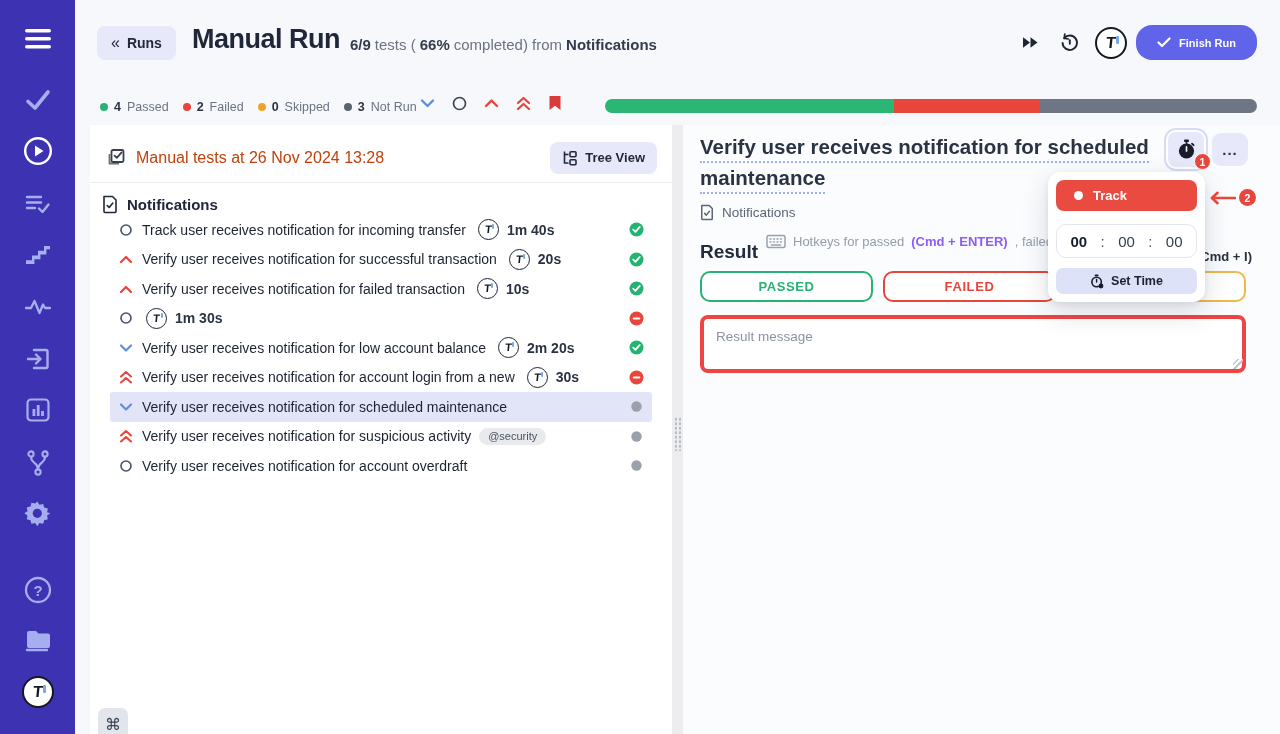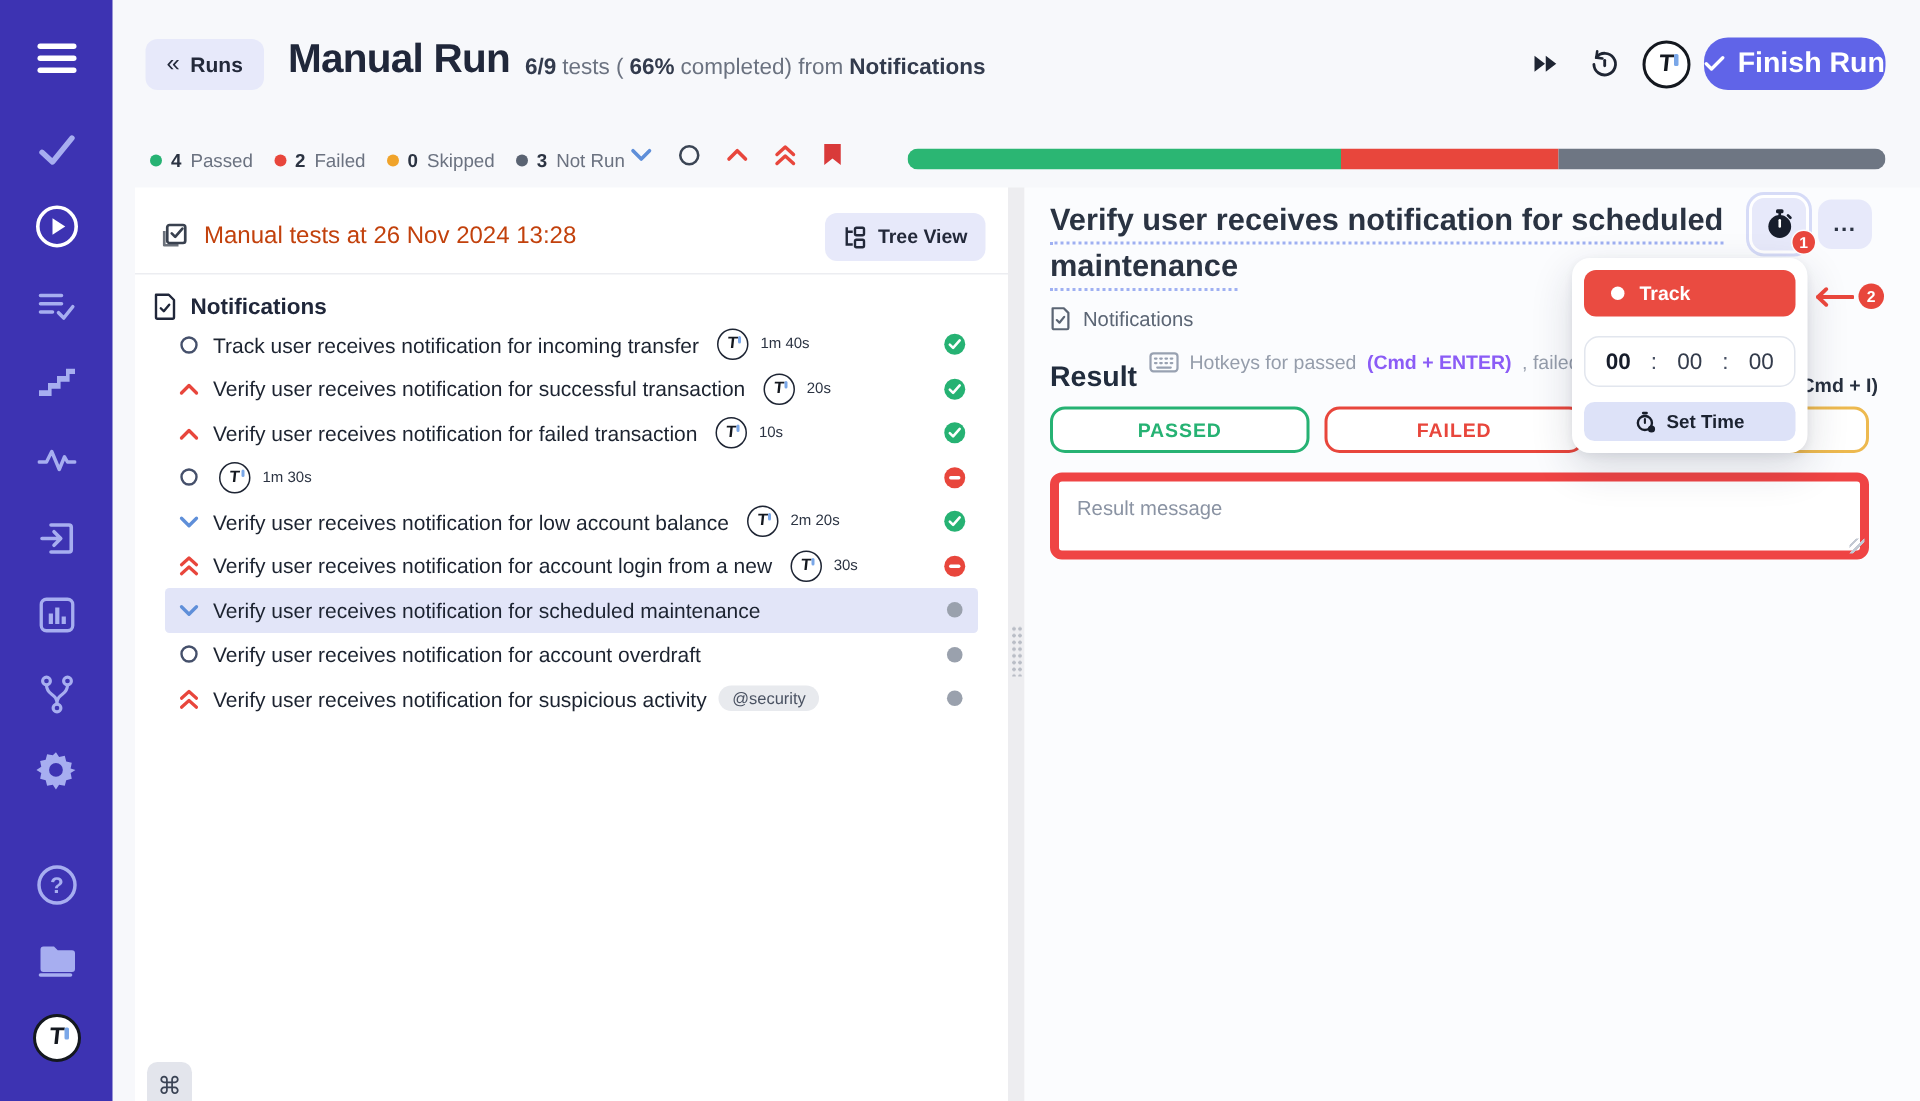--- a/index.html
+++ b/index.html
@@ -19,21 +19,21 @@
   .logo-mini b{font-size:11px;font-weight:700;color:#14181f;line-height:1;transform:skewX(-6deg)}
   .logo-mini i{position:absolute;right:3.5px;top:4px;width:2px;height:5px;background:#7aa7e8;border-radius:1px}
 
   
   .btn-runs{left:97px;top:26px;height:34px;padding:0 14px;background:#e7e9fa;border-radius:8px;display:flex;align-items:center;gap:7px;font-size:14px;font-weight:700;color:#23293a;cursor:pointer}
   .btn-runs .chev{font-size:16px;font-weight:400}
   .page-title{left:192px;top:24px;font-size:27px;font-weight:700;letter-spacing:-.5px;color:#20273a}
   .subtitle{left:350px;top:36px;font-size:15px;color:#6b7280;display:flex;gap:4px;align-items:center}
   .subtitle b{color:#333b4d}
   .hd-ic{top:33px;color:#1f2533;cursor:pointer}
-  .btn-finish{left:1136px;top:25px;width:121px;height:35px;background:#6064e8;border-radius:16px;display:flex;align-items:center;justify-content:center;gap:8px;color:#fff;font-size:19px;font-weight:700;cursor:pointer}
+  .btn-finish{left:1136px;top:25px;width:121px;height:35px;background:#6064e8;border-radius:16px;display:flex;align-items:center;justify-content:center;gap:8px;color:#fff;font-size:11px;font-weight:700;cursor:pointer}
 
   
   .stats{left:100px;top:94px;height:26px;display:flex;align-items:center;gap:14px}
   .stat{display:flex;align-items:center;gap:6px;font-size:12.5px;color:#6b7280}
   .stat .dot{width:8px;height:8px;border-radius:50%}
   .stat b{color:#2b3342}
   .filters{left:420px;top:95px;display:flex;align-items:center;gap:17px}
   .filters>span{cursor:pointer;display:flex}
   .pbar{left:605px;top:99px;width:652px;height:14px;border-radius:7px;overflow:hidden;display:flex}
   .pbar i{height:100%}
@@ -42,21 +42,21 @@
   .panel-left{left:90px;top:125px;width:582px;height:609px;background:#fff}
   .lp-head{position:absolute;left:0;top:8px;width:100%;height:50px;border-bottom:1px solid #ecedf1;display:flex;align-items:center;padding:0 15px;gap:10px}
   .lp-title{font-size:16px;font-weight:400;color:#c2410c}
   .btn-tree{margin-left:auto;height:32px;padding:0 12px;background:#e7e9fa;border-radius:8px;display:flex;align-items:center;gap:7px;font-size:13px;font-weight:700;color:#23293a;cursor:pointer}
   .group-row{position:absolute;left:12px;top:70px;display:flex;align-items:center;gap:9px;font-size:15px;font-weight:700;color:#20273a}
   .rows{position:absolute;left:0;top:90px;width:100%}
   .row{height:29.5px;margin:0 20px 0 20px;display:flex;align-items:center;gap:8px;padding:0 8px;cursor:pointer;border-radius:3px}
   .row.sel{background:#e2e5f8}
   .row .pr{display:flex;flex:none;width:16px;justify-content:center}
   .row .t{font-size:14px;font-weight:500;color:#1c2330;white-space:nowrap}
-  .row .dur{font-size:10px;font-weight:400;color:#2b3342;white-space:nowrap}
+  .row .dur{font-size:14px;font-weight:700;color:#2b3342;white-space:nowrap}
   .row .st{margin-left:auto;display:flex;flex:none}
   .tag{background:#e8eaee;border-radius:10px;font-size:11px;color:#4a5262;padding:2.5px 9px}
   .cmd-btn{left:98px;top:708px;width:30px;height:32px;background:#e3e5ec;border-radius:7px;display:flex;align-items:center;justify-content:center;font-size:16px;color:#3a4354;cursor:pointer;z-index:5}
 
   
   .splitter{left:672px;top:125px;width:11px;height:609px;background:#ededf0;cursor:col-resize;display:flex;align-items:flex-start;justify-content:center}
   .grip{margin-top:292px;width:8px;height:34px;background-image:radial-gradient(#b9bdc6 1px,transparent 1.3px);background-size:4px 4.5px}
 
   
   .panel-right{left:683px;top:125px;width:597px;height:609px;background:#fbfcfe}
@@ -65,21 +65,21 @@
   .btn-timer{left:1166px;top:130px;width:40px;height:39px;background:#e7e9fa;border-radius:10px;border:2px solid #fff;box-shadow:0 0 0 2px #d6dbf7;display:flex;align-items:center;justify-content:center;cursor:pointer;z-index:20}
   .btn-more{left:1212px;top:133px;width:36px;height:33px;background:#e7e9fa;border-radius:9px;display:flex;align-items:center;justify-content:center;font-size:15px;font-weight:700;color:#2b3342;letter-spacing:1px;cursor:pointer}
   .badge{position:absolute;width:17px;height:17px;border-radius:50%;background:#e8463c;color:#fff;font-size:10.5px;font-weight:700;display:flex;align-items:center;justify-content:center;z-index:45;border:1.5px solid #fbfcfe}
   .crumb{left:700px;top:204px;display:flex;align-items:center;gap:8px;font-size:13.5px;color:#5b6574}
   .res-h{left:700px;top:241px;font-size:19px;font-weight:700;color:#212c3d}
   .hotkeys{left:766px;top:234px;display:flex;align-items:center;gap:7px;font-size:13px;color:#959dab;white-space:nowrap}
   .hotkeys b{color:#8b5cf6}
   .hotkeys-tail{left:1196px;top:249px;font-size:13px;font-weight:700;color:#27303f;white-space:nowrap;z-index:5}
   .res-btn{top:271px;height:31px;background:#fff;border-radius:10px;border:2px solid;display:flex;align-items:center;justify-content:center;font-size:13px;font-weight:700;letter-spacing:.6px;cursor:pointer}
   .msg-wrap{left:700px;top:315px;width:546px;height:58px}
-  .msg{width:100%;height:100%;border:6px solid #ef4444;border-radius:8px;background:#fff;resize:none;font-family:"Liberation Sans",sans-serif;font-size:13.5px;padding:10px 12px;color:#2b3342;outline:none}
+  .msg{width:100%;height:100%;border:4px solid #ef4444;border-radius:8px;background:#fff;resize:none;font-family:"Liberation Sans",sans-serif;font-size:13.5px;padding:10px 12px;color:#2b3342;outline:none}
   .msg::placeholder{color:#8a93a3}
   .grip-corner{position:absolute;right:3px;bottom:4px;width:10px;height:10px;background:linear-gradient(135deg,transparent 0px,transparent 3px,#c3c8d2 3px,#c3c8d2 4.5px,transparent 4.5px,transparent 7px,#c3c8d2 7px,#c3c8d2 8.5px,transparent 8.5px);pointer-events:none}
 
   
   .popup{left:1048px;top:172px;width:157px;background:#fff;border-radius:12px;box-shadow:0 10px 28px rgba(30,35,60,.16),0 2px 6px rgba(30,35,60,.08);padding:8px;z-index:30}
   .btn-track{height:31px;background:#ea4b41;border-radius:8px;display:flex;align-items:center;gap:10px;padding:0 0 0 18px;color:#fff;font-size:13px;font-weight:700;cursor:pointer}
   .btn-track .rec{width:9px;height:9px;border-radius:50%;background:#fff}
   .timebox{margin-top:13px;height:34px;border:1px solid #e2e6ee;border-radius:10px;display:flex;align-items:center;justify-content:space-evenly;font-size:15px;color:#343c4c}
   .timebox b{color:#171d2b}
   .timebox .c{color:#475063}
@@ -419,40 +419,40 @@
         </span>
         <span class="t">Verify user receives notification for scheduled maintenance</span>
         <span class="st">
           <svg width="15" height="15" viewBox="0 0 15 15">
             <circle cx="7.5" cy="7.5" r="5.2" fill="#9aa1ad"></circle>
           </svg>
         </span>
       </div>
       <div class="row">
         <span class="pr">
-          <svg width="14" height="14" viewBox="0 0 14 14" fill="none">
-            <circle cx="7" cy="7" r="5" stroke="#45506b" stroke-width="1.6"></circle>
-          </svg>
-        </span>
-        <span class="t">Verify user receives notification for account overdraft</span>
-        <span class="st">
-          <svg width="15" height="15" viewBox="0 0 15 15">
-            <circle cx="7.5" cy="7.5" r="5.2" fill="#9aa1ad"></circle>
-          </svg>
-        </span>
-      </div>
-      <div class="row">
-        <span class="pr">
           <svg width="14" height="14" viewBox="0 0 14 14" fill="none" stroke="#e8463c" stroke-width="2.1" stroke-linecap="round" stroke-linejoin="round">
             <path d="M2 12.5 7 8l5 4.5"></path>
             <path d="M2 6.5 7 2l5 4.5"></path>
           </svg>
         </span>
         <span class="t">Verify user receives notification for suspicious activity</span>
         <span class="tag">@security</span>
+        <span class="st">
+          <svg width="15" height="15" viewBox="0 0 15 15">
+            <circle cx="7.5" cy="7.5" r="5.2" fill="#9aa1ad"></circle>
+          </svg>
+        </span>
+      </div>
+      <div class="row">
+        <span class="pr">
+          <svg width="14" height="14" viewBox="0 0 14 14" fill="none">
+            <circle cx="7" cy="7" r="5" stroke="#45506b" stroke-width="1.6"></circle>
+          </svg>
+        </span>
+        <span class="t">Verify user receives notification for account overdraft</span>
         <span class="st">
           <svg width="15" height="15" viewBox="0 0 15 15">
             <circle cx="7.5" cy="7.5" r="5.2" fill="#9aa1ad"></circle>
           </svg>
         </span>
       </div>
     </div>
 </div>
 <div class="abs cmd-btn">
   <span>⌘</span>

